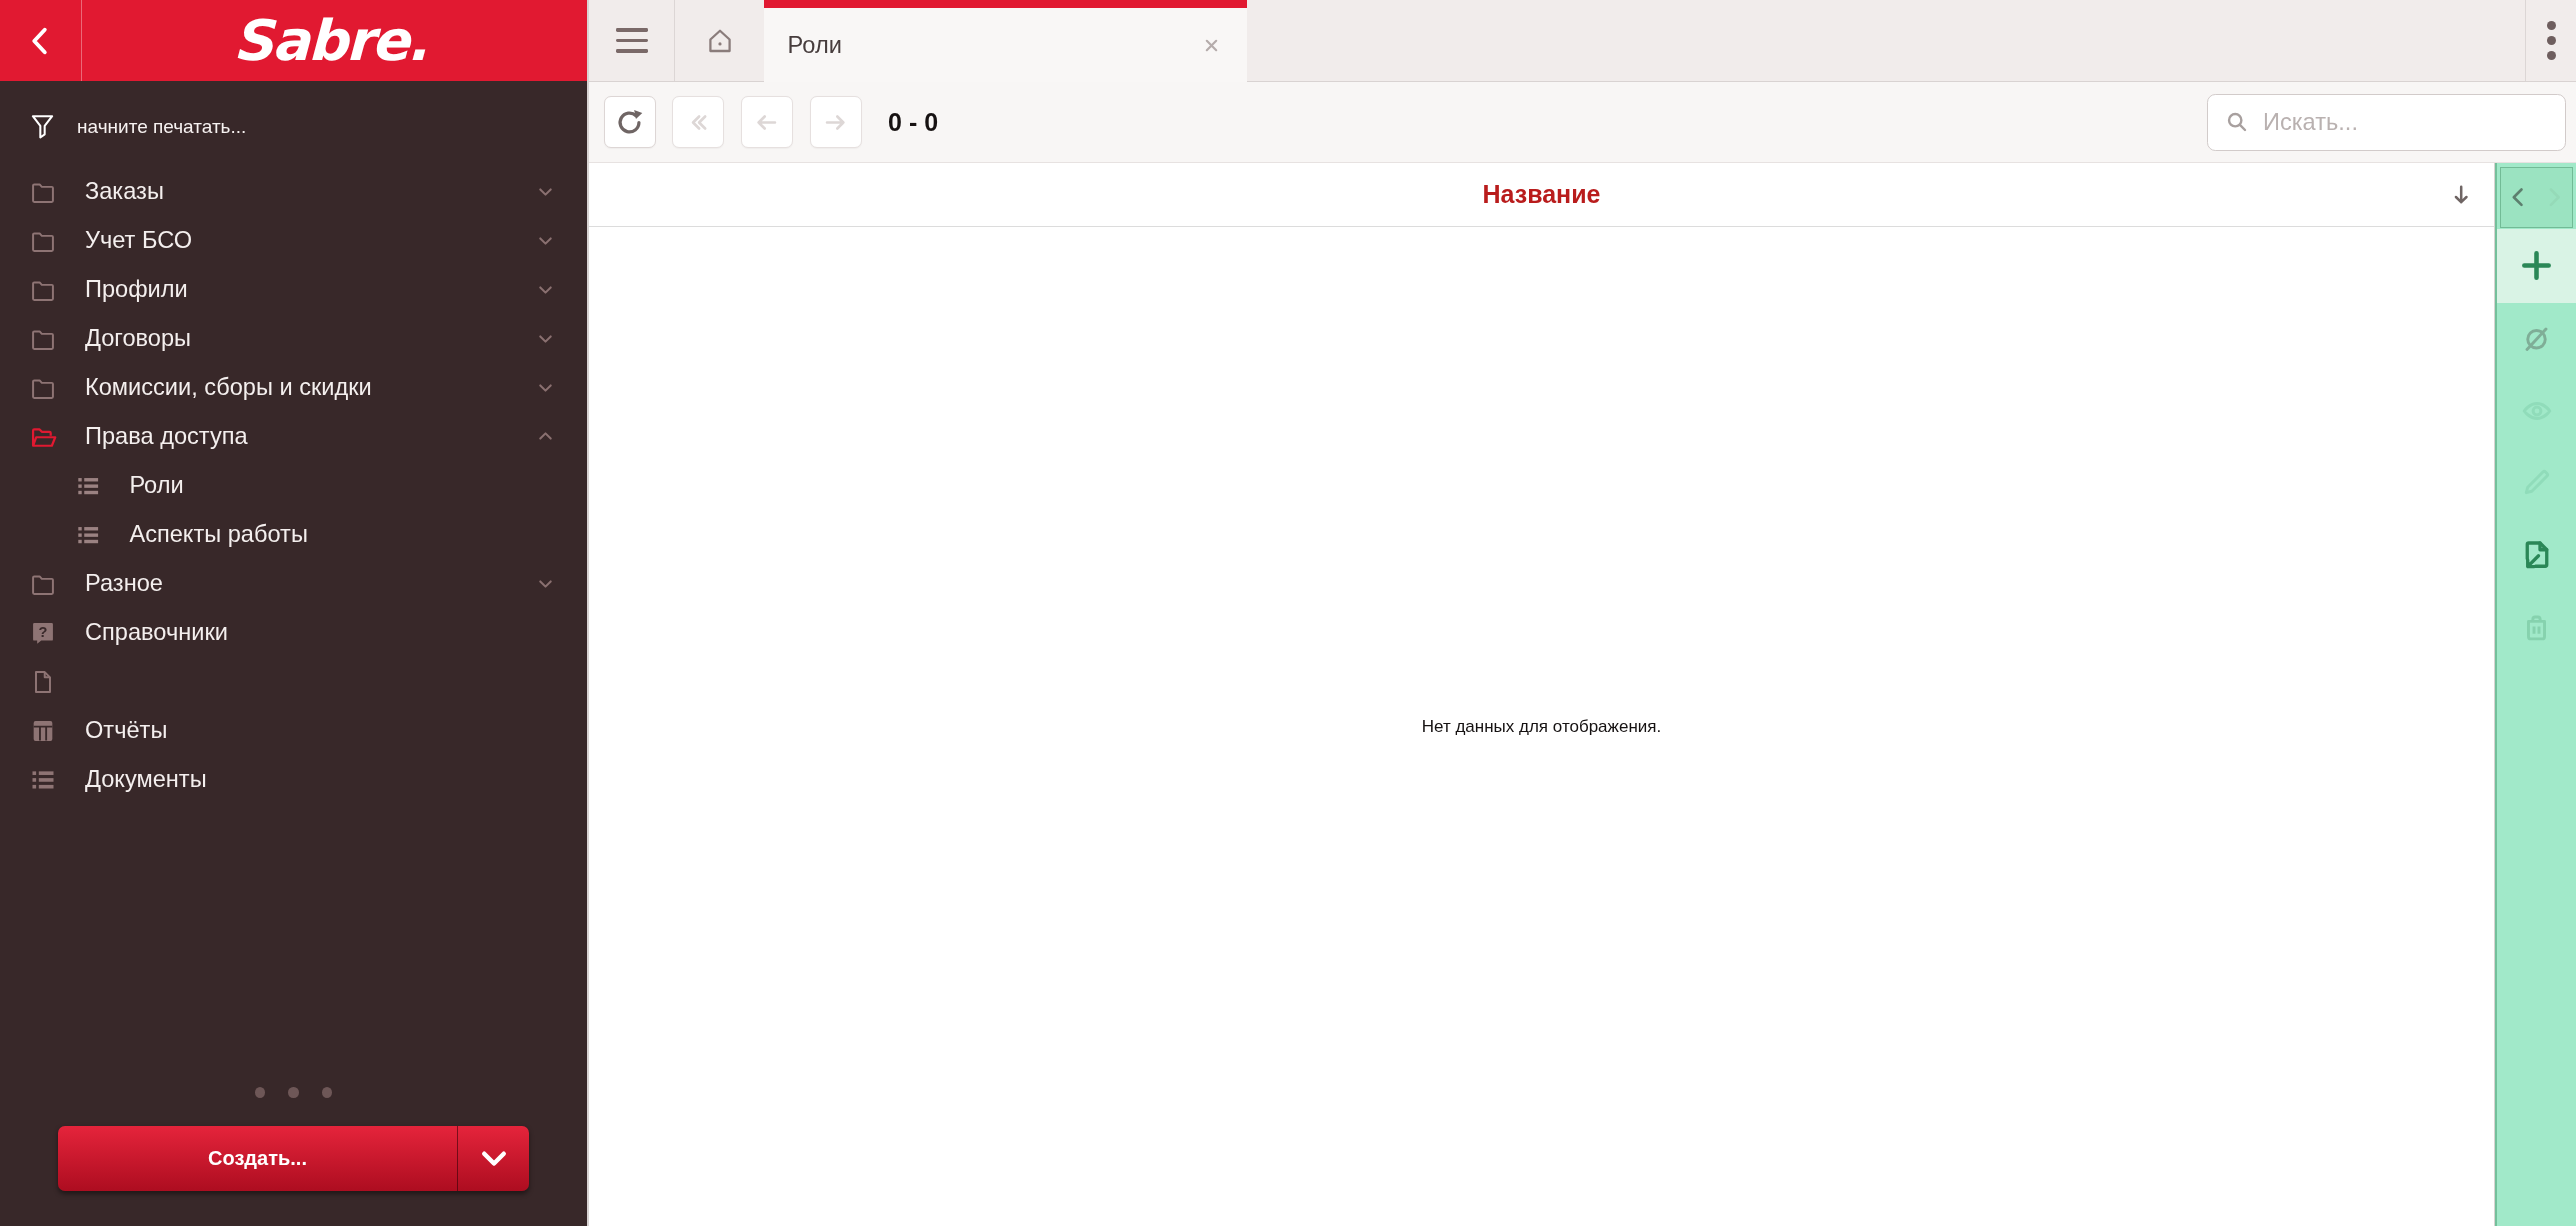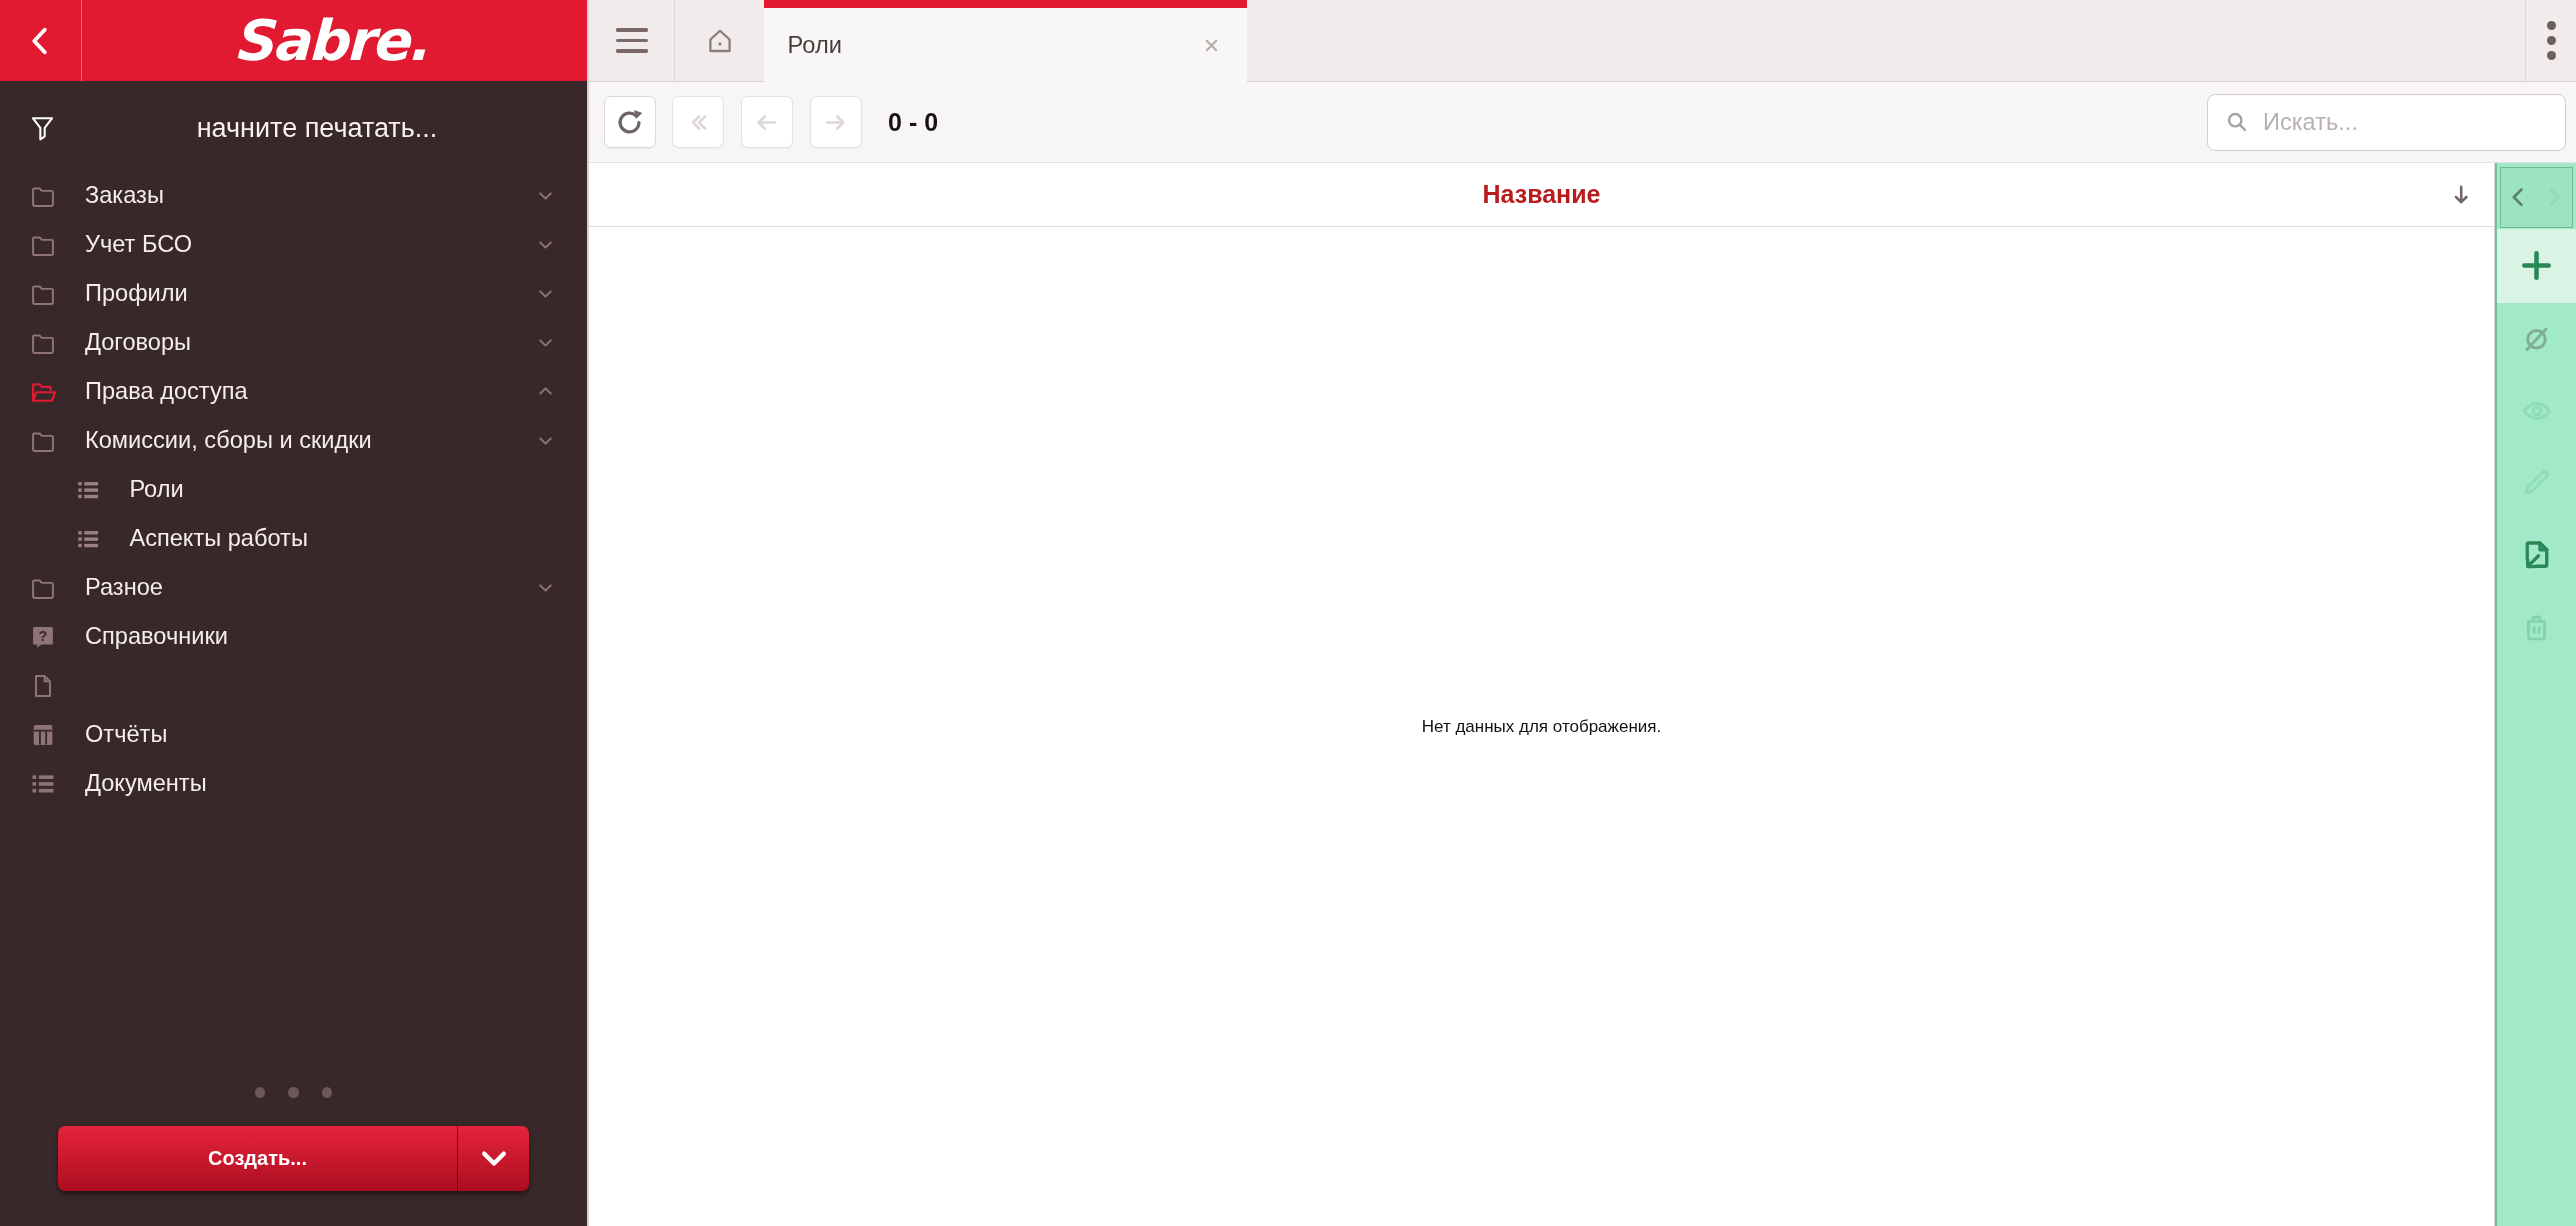--- a/index.html
+++ b/index.html
@@ -15,21 +15,21 @@
     --green-dark:#2a8757;
   }
   
   .sidebar{position:absolute;left:0;top:0;width:587px;height:100%;background:var(--sidebar-bg);}
   .sidebar-header{height:81px;background:var(--red);display:flex;align-items:stretch;}
   .back-btn{width:81px;display:flex;align-items:center;justify-content:center;border-right:1.4px solid rgba(255,255,255,.35);cursor:pointer;}
   .logo{flex:1;display:flex;align-items:center;justify-content:center;}
   .logo span{color:#fff;font-family:"DejaVu Sans",sans-serif;font-weight:bold;font-style:italic;font-size:56px;letter-spacing:-2.1px;transform:skewX(-4deg);}
   .filter-row{display:flex;align-items:center;gap:18px;margin:31px 28px 26.4px 28px;}
   .filter-row .ficon{width:29px;height:29px;flex:none;display:flex;}
-  .filter-input{flex:1;background:transparent;border:none;outline:none;color:#fef9c3;font-size:27px;font-family:inherit;min-width:0;text-align:center;}
+  .filter-input{flex:1;background:transparent;border:none;outline:none;color:#fef9c3;font-size:19px;font-family:inherit;min-width:0;}
   .filter-input::placeholder{color:#f7f2f1;opacity:1;}
   .menu{margin-top:5.6px;}
   .menu-item{height:49px;display:flex;align-items:center;padding:0 29px;gap:28px;cursor:pointer;}
   .menu-item .micon{width:28px;height:28px;flex:none;display:flex;align-items:center;justify-content:center;}
   .menu-item.sub .micon{margin-left:46px;width:26.4px;height:26.4px;}
   .menu-item .mlabel{flex:1;font-size:23.6px;color:var(--sb-text);white-space:nowrap;overflow:hidden;}
   .menu-item .mchev{width:25px;height:25px;flex:none;display:flex;}
   .dots{position:absolute;left:0;right:0;bottom:129px;display:flex;justify-content:center;gap:23px;}
   .dots i{width:10.4px;height:11px;border-radius:50%;background:#6e5757;}
   .create{position:absolute;left:58px;bottom:36px;width:471px;height:65px;border-radius:7px;display:flex;overflow:hidden;background:linear-gradient(#e5243b,#ad0d20);box-shadow:0 2.1px 5.6px rgba(0,0,0,.45);}
@@ -154,43 +154,43 @@
         <span class="mlabel">Договоры</span>
         <span class="mchev">
             <svg width="25" height="25" viewBox="0 0 24 24" fill="none" stroke="#8a7070" stroke-width="2" stroke-linecap="round" stroke-linejoin="round">
               <path d="M7 10l5 5 5-5"></path>
             </svg>
           </span>
       </div>
 
       <div class="menu-item">
         <span class="micon">
+            <svg width="28" height="28" viewBox="0 0 24 24" fill="none" stroke="#8e7474" stroke-width="1.7" stroke-linejoin="round">
+              <path d="M3.5 19.5v-13c0-.6.4-1 1-1h4.6l1.9 2.1h8.5c.6 0 1 .4 1 1v10.9c0 .6-.4 1-1 1h-15c-.6 0-1-.4-1-1z"></path>
+            </svg>
+          </span>
+        <span class="mlabel">Комиссии, сборы и скидки</span>
+        <span class="mchev">
+            <svg width="25" height="25" viewBox="0 0 24 24" fill="none" stroke="#8a7070" stroke-width="2" stroke-linecap="round" stroke-linejoin="round">
+              <path d="M7 10l5 5 5-5"></path>
+            </svg>
+          </span>
+      </div>
+
+      <div class="menu-item">
+        <span class="micon">
             <svg width="28" height="28" viewBox="0 0 24 24" fill="none" stroke="#e11931" stroke-width="1.9" stroke-linejoin="round">
               <path d="M3.5 19.5v-13c0-.6.4-1 1-1h4.6l1.9 2.1h6.6c.6 0 1 .4 1 1v2.4"></path>
               <path d="M3.5 19.5l2.7-7.3h16.3l-2.9 7.3z"></path>
             </svg>
           </span>
         <span class="mlabel">Права доступа</span>
         <span class="mchev">
             <svg width="25" height="25" viewBox="0 0 24 24" fill="none" stroke="#8a7070" stroke-width="2" stroke-linecap="round" stroke-linejoin="round">
               <path d="M7 14l5-5 5 5"></path>
-            </svg>
-          </span>
-      </div>
-
-      <div class="menu-item">
-        <span class="micon">
-            <svg width="28" height="28" viewBox="0 0 24 24" fill="none" stroke="#8e7474" stroke-width="1.7" stroke-linejoin="round">
-              <path d="M3.5 19.5v-13c0-.6.4-1 1-1h4.6l1.9 2.1h8.5c.6 0 1 .4 1 1v10.9c0 .6-.4 1-1 1h-15c-.6 0-1-.4-1-1z"></path>
-            </svg>
-          </span>
-        <span class="mlabel">Комиссии, сборы и скидки</span>
-        <span class="mchev">
-            <svg width="25" height="25" viewBox="0 0 24 24" fill="none" stroke="#8a7070" stroke-width="2" stroke-linecap="round" stroke-linejoin="round">
-              <path d="M7 10l5 5 5-5"></path>
             </svg>
           </span>
       </div>
 
       <div class="menu-item sub">
         <span class="micon">
             <svg width="26.4" height="26.4" viewBox="0 0 24 24" fill="#9b8282">
               <rect x="3" y="4.6" width="3.1" height="3.1"></rect>
               <rect x="8.4" y="4.6" width="12.6" height="3.1"></rect>
               <rect x="3" y="10.4" width="3.1" height="3.1"></rect>

